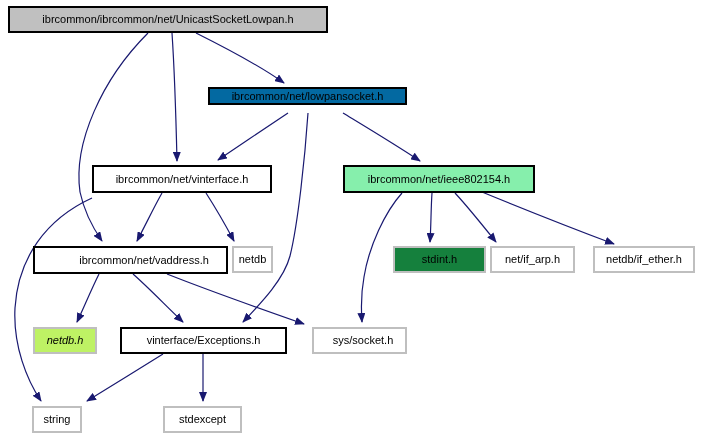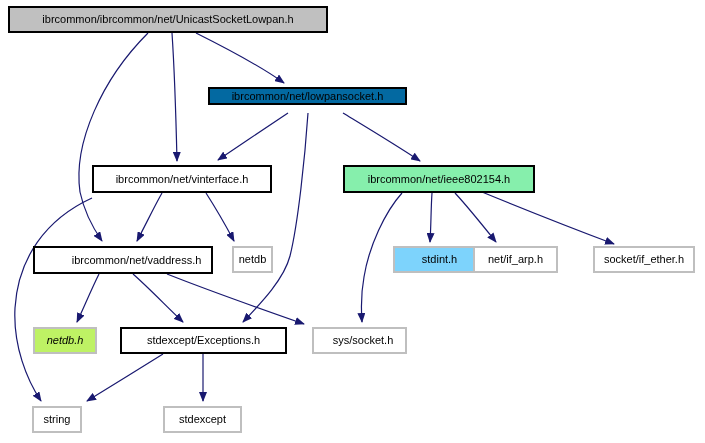--- a/index.html
+++ b/index.html
@@ -63,24 +63,24 @@
       <path class="edge" d="M455,193 C468,207 484,227 496,242" stroke="#191970" fill="none" marker-end="url(#arrow)"></path>
       <path class="edge" d="M482,192 C521,208 574,229 614,244" stroke="#191970" fill="none" marker-end="url(#arrow)"></path>
       <path class="edge" d="M163,354 C139,369 110,387 87,401" stroke="#191970" fill="none" marker-end="url(#arrow)"></path>
       <path class="edge" d="M203,354 C203,368 203,387 203,401" stroke="#191970" fill="none" marker-end="url(#arrow)"></path>
     </svg>
   <div id="nodes">
       <div class="node current" style="left: 8px; top: 6px; width: 320px; height: 27px; background: rgb(192, 192, 192); border-color: rgb(0, 0, 0);">ibrcommon/ibrcommon/net/UnicastSocketLowpan.h</div>
       <div class="node internal" style="left: 208px; top: 87px; width: 199px; height: 18px; background: #0369a1; border-color: rgb(0, 0, 0);">ibrcommon/net/lowpansocket.h</div>
       <div class="node internal" style="left: 92px; top: 165px; width: 180px; height: 28px; background: rgb(255, 255, 255); border-color: rgb(0, 0, 0);">ibrcommon/net/vinterface.h</div>
       <div class="node internal" style="left: 343px; top: 165px; width: 192px; height: 28px; background: #86efac; border-color: rgb(0, 0, 0);">ibrcommon/net/ieee802154.h</div>
-      <div class="node internal" style="left: 33px; top: 246px; width: 180px; height: 28px; background: rgb(255, 255, 255); border-color: rgb(0, 0, 0); padding-left: 27px;">ibrcommon/net/vaddress.h</div>
+      <div class="node internal" style="left: 33px; top: 246px; width: 195px; height: 28px; background: rgb(255, 255, 255); border-color: rgb(0, 0, 0); padding-left: 27px;">ibrcommon/net/vaddress.h</div>
       <div class="node external" style="left: 232px; top: 246px; width: 41px; height: 27px; background: rgb(255, 255, 255); border-color: rgb(191, 191, 191);">netdb</div>
-      <div class="node external" style="left: 393px; top: 246px; width: 93px; height: 27px; background: #7dd3fc; border-color: rgb(191, 191, 191);">stdint.h</div>
-      <div class="node external" style="left: 473px; top: 246px; width: 85px; height: 27px; background: rgb(255, 255, 255); border-color: rgb(191, 191, 191);">net/if_arp.h</div>
-      <div class="node external" style="left: 593px; top: 246px; width: 102px; height: 27px; background: rgb(255, 255, 255); border-color: rgb(191, 191, 191);">socket/if_ether.h</div>
+      <div class="node external" style="left: 393px; top: 246px; width: 93px; height: 27px; background: #15803d; border-color: rgb(191, 191, 191);">stdint.h</div>
+      <div class="node external" style="left: 490px; top: 246px; width: 85px; height: 27px; background: rgb(255, 255, 255); border-color: rgb(191, 191, 191);">net/if_arp.h</div>
+      <div class="node external" style="left: 593px; top: 246px; width: 102px; height: 27px; background: rgb(255, 255, 255); border-color: rgb(191, 191, 191);">netdb/if_ether.h</div>
       <div class="node external" style="left: 33px; top: 327px; width: 64px; height: 27px; background: #bef264; border-color: rgb(191, 191, 191); font-style: italic;">netdb.h</div>
-      <div class="node internal" style="left: 120px; top: 327px; width: 167px; height: 27px; background: rgb(255, 255, 255); border-color: rgb(0, 0, 0);">stdexcept/Exceptions.h</div>
+      <div class="node internal" style="left: 120px; top: 327px; width: 167px; height: 27px; background: rgb(255, 255, 255); border-color: rgb(0, 0, 0);">vinterface/Exceptions.h</div>
       <div class="node external" style="left: 312px; top: 327px; width: 95px; height: 27px; background: rgb(255, 255, 255); border-color: rgb(191, 191, 191); padding-left: 7px;">sys/socket.h</div>
       <div class="node external" style="left: 32px; top: 406px; width: 50px; height: 27px; background: rgb(255, 255, 255); border-color: rgb(191, 191, 191);">string</div>
       <div class="node external" style="left: 163px; top: 406px; width: 79px; height: 27px; background: rgb(255, 255, 255); border-color: rgb(191, 191, 191);">stdexcept</div>
     </div>
 </div>
 
 </body></html>

